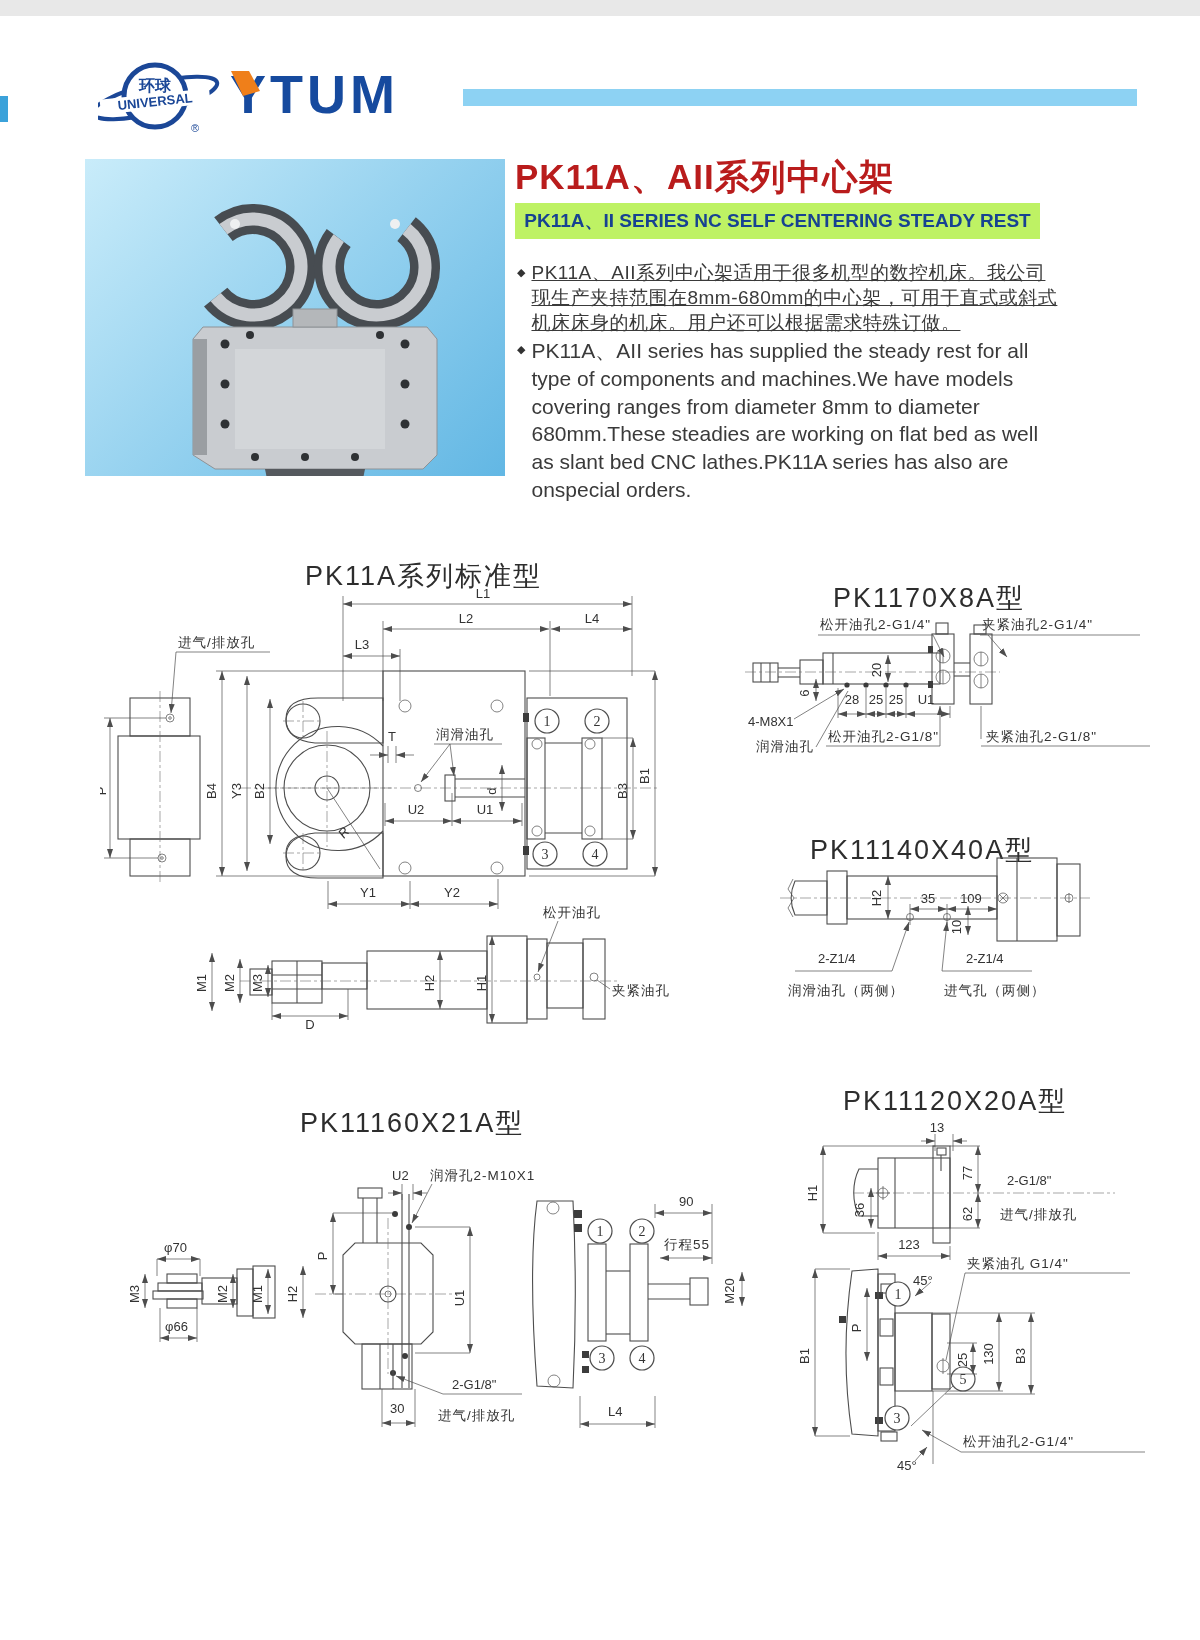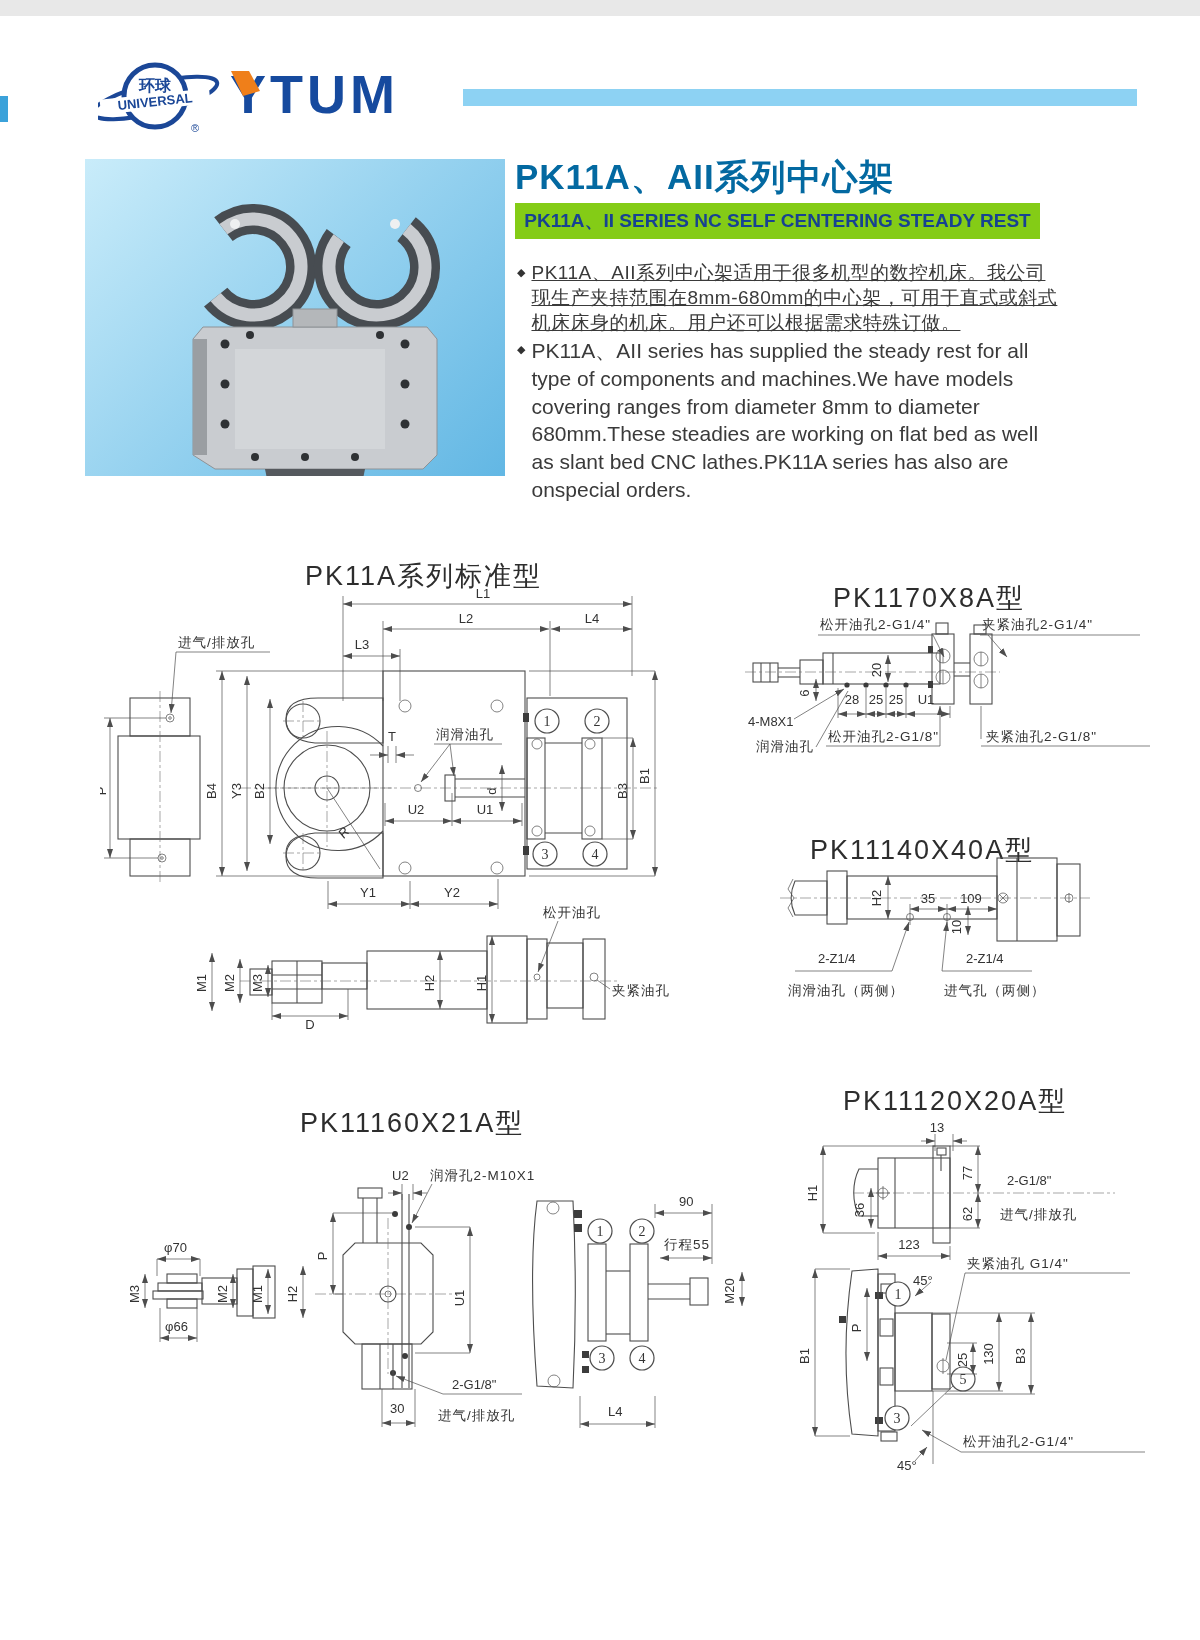--- a/index.html
+++ b/index.html
@@ -3,22 +3,22 @@
 <meta charset="utf-8">
 <style>
   html,body{margin:0;padding:0;background:#e8e8e8;}
   .page{position:relative;width:1200px;height:1640px;background:#fff;font-family:"Liberation Sans",sans-serif;overflow:hidden;margin:16px auto;}
   .abs{position:absolute;}
   
   .edge-mark{left:0;top:80px;width:8px;height:26px;background:#3ba2da;}
   .blue-bar{left:463px;top:73px;width:674px;height:17px;background:#8dd2f3;}
   
   .prod-photo{left:85px;top:143px;width:420px;height:317px;background:linear-gradient(135deg,#c9ecfa 0%,#9ad4f0 45%,#62b7e4 100%);}
-  .intro-title{left:515px;top:138px;width:560px;font-size:35px;font-weight:bold;color:#0369a1;letter-spacing:1px;}
-  .intro-banner{left:515px;top:187px;width:525px;height:36px;background:#84cc16;color:#174291;font-size:19px;font-weight:bold;line-height:36px;text-align:center;}
+  .intro-title{left:515px;top:138px;width:560px;font-size:35px;font-weight:bold;color:#b91c1c;letter-spacing:1px;}
+  .intro-banner{left:515px;top:187px;width:525px;height:36px;background:#bef264;color:#174291;font-size:19px;font-weight:bold;line-height:36px;text-align:center;}
   .bullets{left:515px;top:244px;width:548px;color:#3a3a3a;}
   .bullet{display:flex;margin-bottom:2px;}
   .bullet .mk{font-size:11px;padding:6px 6px 0 2px;color:#333;}
   .bullet .tx-zh{font-size:19px;line-height:1.32;letter-spacing:.5px;text-decoration:underline;}
   .bullet .tx-en{font-size:21px;line-height:1.32;}
   
   svg .ln{stroke:#4d4d4d;stroke-width:1.1;fill:none;}
   svg .tn{stroke:#4d4d4d;stroke-width:.7;fill:none;}
   svg .cl{stroke:#6d6d6d;stroke-width:.6;fill:none;stroke-dasharray:11 3 3 3;}
   svg .dot{fill:#3c3c3c;stroke:none;}

